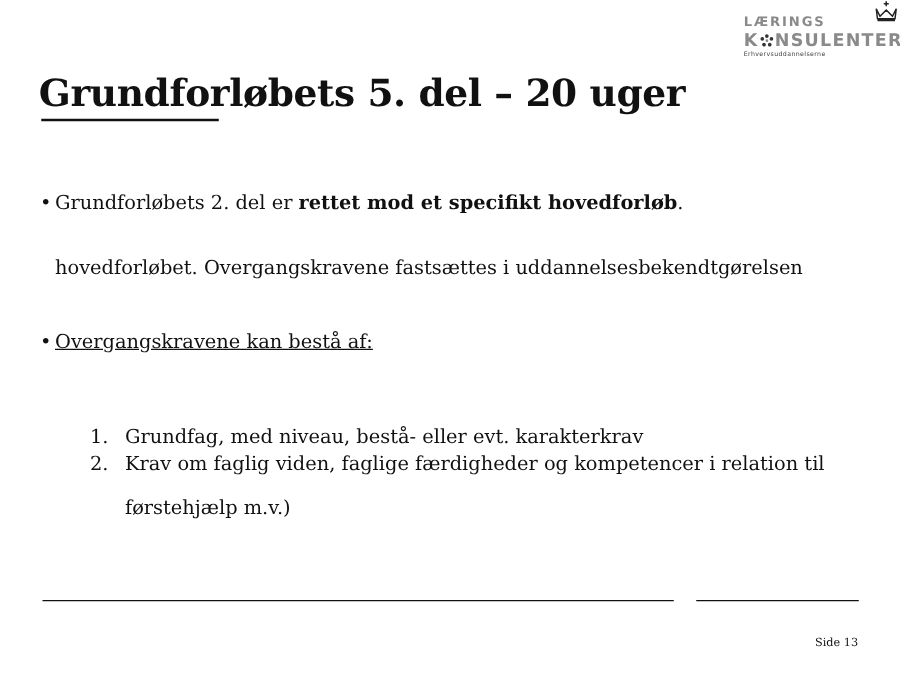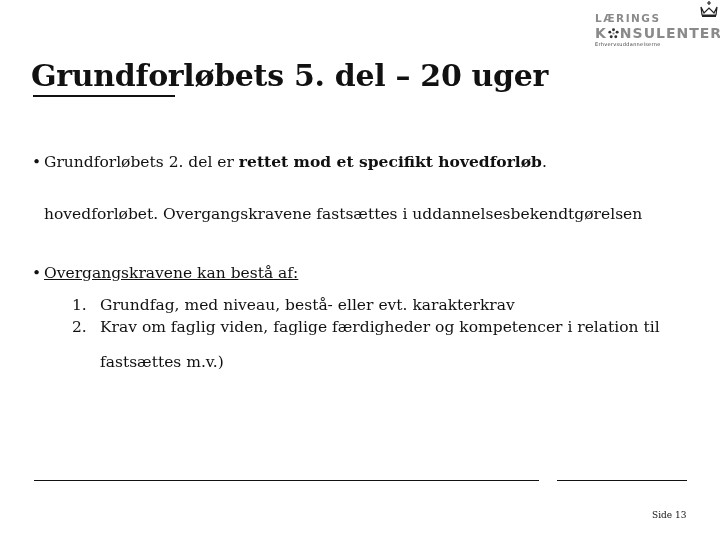--- a/index.html
+++ b/index.html
@@ -16,21 +16,21 @@
     .logo-sub { position: absolute; left: 3px; top: 41px; font-family: "DejaVu Sans", sans-serif; font-size: 5px; color: #444; letter-spacing: 0.3px; white-space: nowrap; }
 
     .title { position: absolute; left: 31px; top: 58px; font-size: 30px; font-weight: bold; margin: 0; letter-spacing: -0.3px; white-space: nowrap; font-family: "DejaVu Serif", serif; }
     .title-underline { position: absolute; left: 33px; top: 95px; width: 142px; height: 2px; background: #111; }
 
     .content { position: absolute; left: 32px; top: 0; width: 680px; font-size: 15.5px; line-height: 19px; }
     .bullet { position: absolute; left: 0; white-space: nowrap; }
     .bullet .dot { display: inline-block; width: 12px; }
     .bullet .cont { padding-left: 12px; text-align: center; }
     .b { font-weight: bold; }
-    .num { position: absolute; white-space: nowrap; }
+    .num { position: absolute; white-space: nowrap; margin-top: 44px; }
     .num .n { display: inline-block; width: 28px; }
     .num .line1 { display: block; }
     .num .line2 { display: block; padding-left: 28px; line-height: 14px; }
 
     .rule1 { position: absolute; left: 34px; top: 480px; width: 505px; height: 1px; background: #111; }
     .rule2 { position: absolute; left: 557px; top: 480px; width: 130px; height: 1px; background: #111; }
     .page-num { position: absolute; left: 652px; top: 510px; font-size: 9px; white-space: nowrap; }
   </style>
 </head>
 <body>
@@ -71,19 +71,19 @@
     <span class="dot">•</span><span>Overgangskravene kan bestå af:</span>
   </div>
 
   <div class="num" style="left:40px; top:296px;">
     <span class="line1"><span class="n">1.</span><span>Grundfag, med niveau, bestå- eller evt. karakterkrav</span></span>
   </div>
   <div class="num" style="left:40px; top:318px;">
     <span class="line1"><span class="n">2.</span><span>Krav om faglig viden, faglige færdigheder og kompetencer i relation til</span></span>
   </div>
   <div class="num" style="left:40px; top:355px;">
-    <span class="line2">fastsættes m.v.)</span>
+    <span class="line2">førstehjælp m.v.)</span>
   </div>
 </div>
 
 <div class="rule1"></div>
 <div class="rule2"></div>
 <div class="page-num">Side 13</div>
 
 </body></html>

